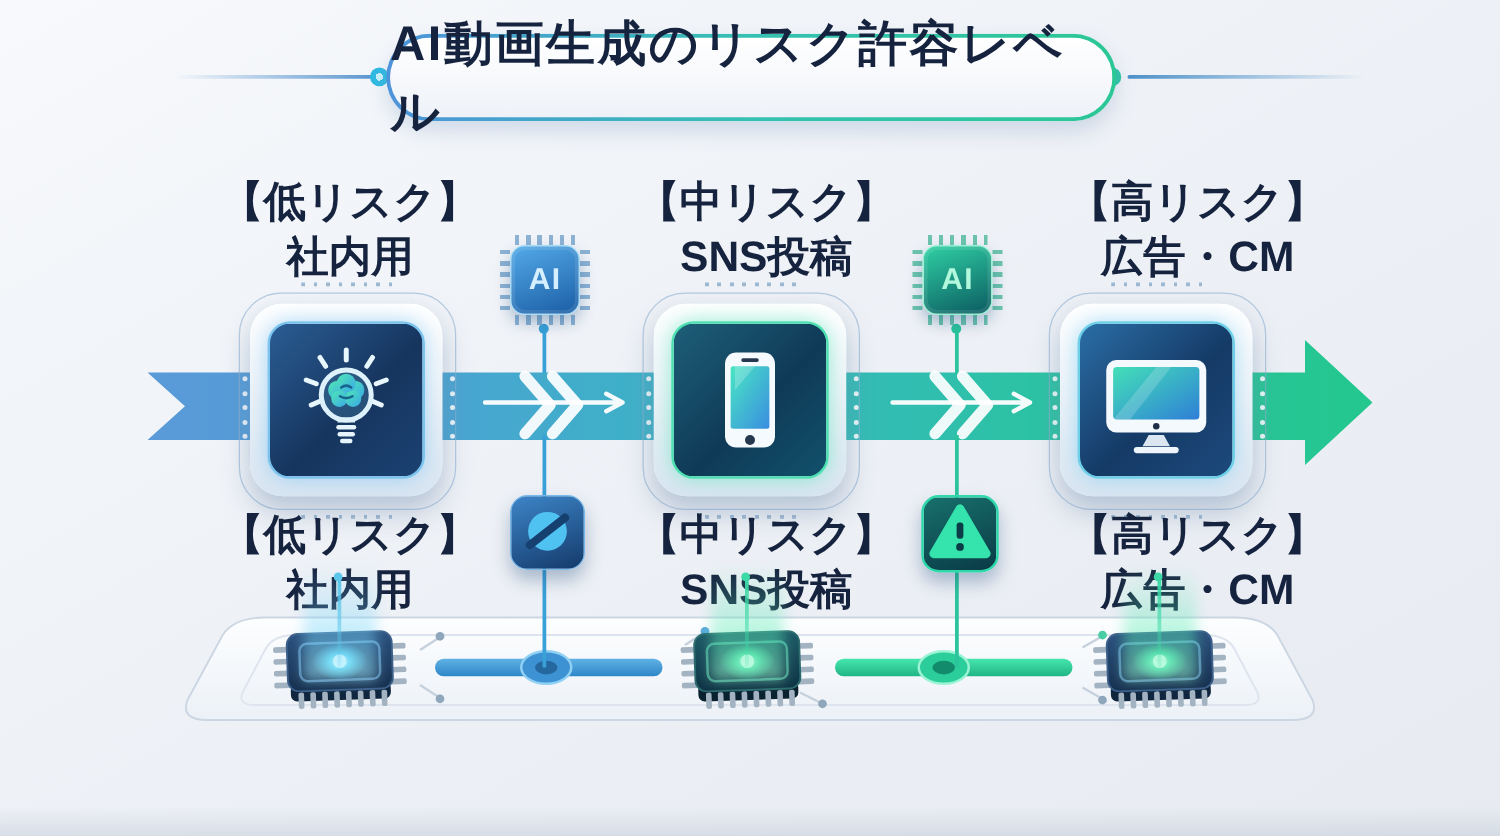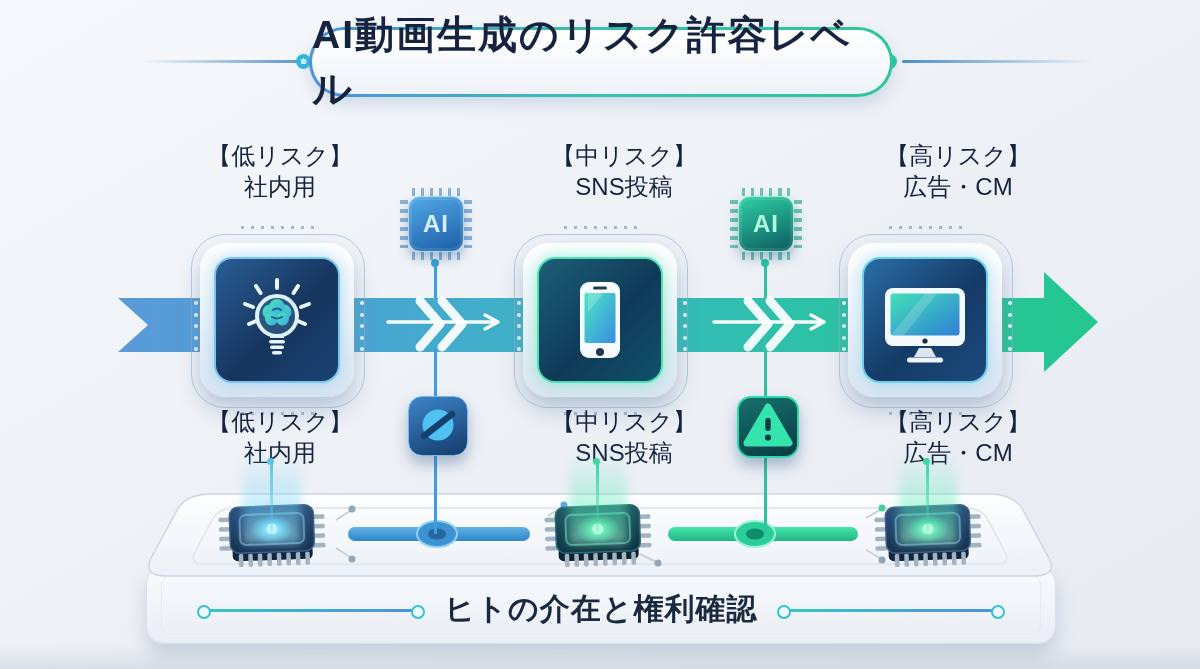--- a/index.html
+++ b/index.html
@@ -16,24 +16,24 @@
   .node.r{left:882px;top:54px;background:radial-gradient(circle,#c8fbee 0 3px,#2cc4a4 3px);}
   .pill{position:absolute;left:309px;top:27px;width:578px;height:64px;border-radius:42px;
     border:3.5px solid transparent;
     background:linear-gradient(180deg,#ffffff,#eef2f8) padding-box,
                linear-gradient(90deg,#4e93da,#35c1b2,#2bc795) border-box;
     box-shadow:0 8px 16px rgba(120,150,190,.28);
     display:flex;align-items:center;}
   .pill span{font-size:39px;font-weight:800;letter-spacing:2px;color:#16233f;}
 
   
-  .lbl{position:absolute;width:320px;text-align:center;color:#16233f;font-weight:400;
-    font-size:24px;line-height:1.3;}
+  .lbl{position:absolute;width:320px;text-align:center;color:#16233f;font-weight:700;
+    font-size:34px;line-height:1.3;}
   .lbl.top{top:140px;} .lbl.bot{top:406px;}
-  .lx1{left:120px;} .lx2{left:464px;} .lx3{left:798px;}
+  .lx1{left:120px;} .lx2{left:453px;} .lx3{left:798px;}
 
   
   .vline{position:absolute;width:3px;}
   .vblue{background:#3aa0d8;} .vgreen{background:#2bc49c;}
   .vdot{position:absolute;width:8px;height:8px;border-radius:50%;}
 
   
   .band{position:absolute;left:118px;top:272px;width:982px;height:100px;
     background:linear-gradient(90deg,#5a9ad8 0%,#4e9fd6 18%,#38b7c2 48%,#2cc2a4 72%,#24c78e 100%);
     clip-path:polygon(0px 26px,926px 26px,926px 0px,980px 50px,926px 100px,926px 80px,0px 80px,30px 53px);
@@ -293,30 +293,20 @@
   </div>
   <div class="lbl bot lx2">
     <div>【中リスク】</div>
     <div>SNS投稿</div>
   </div>
   <div class="lbl bot lx3">
     <div>【高リスク】</div>
     <div>広告・CM</div>
   </div>
 
-  <div class="face">
-    <div class="face-inner"></div>
-    <div class="fline" style="left:58px;"></div>
-    <div class="fring" style="left:50px;"></div>
-    <div class="fring" style="left:264px;"></div>
-    <div class="fline" style="left:638px;"></div>
-    <div class="fring" style="left:630px;"></div>
-    <div class="fring" style="left:844px;"></div>
-    <div class="face-label">ヒトの介在と権利確認</div>
-  </div>
 
   <svg class="ptop" width="920" height="96" viewBox="0 0 920 96">
     <defs>
       <linearGradient id="topGrad" x1="0" y1="0" x2="0" y2="1">
         <stop offset="0" stop-color="#fdfeff"></stop>
           <stop offset="1" stop-color="#ecf1f7"></stop>
         </linearGradient>
       <linearGradient id="capBlue" x1="0" y1="0" x2="0" y2="1">
         <stop offset="0" stop-color="#5fb2e4"></stop>
           <stop offset="1" stop-color="#2f86c8"></stop>

